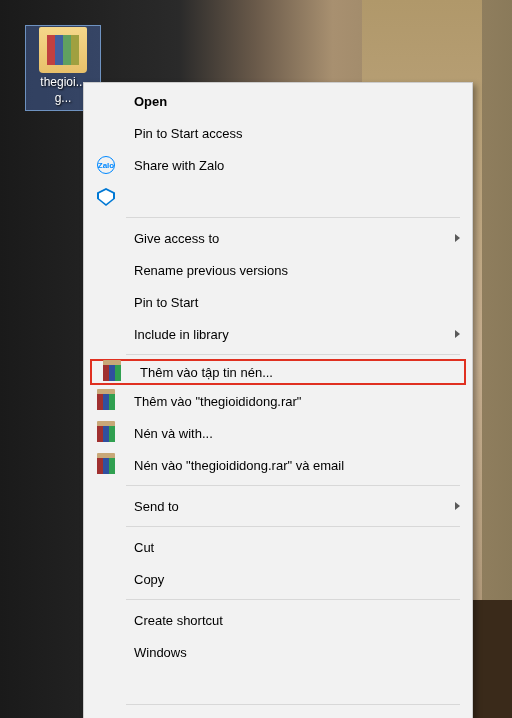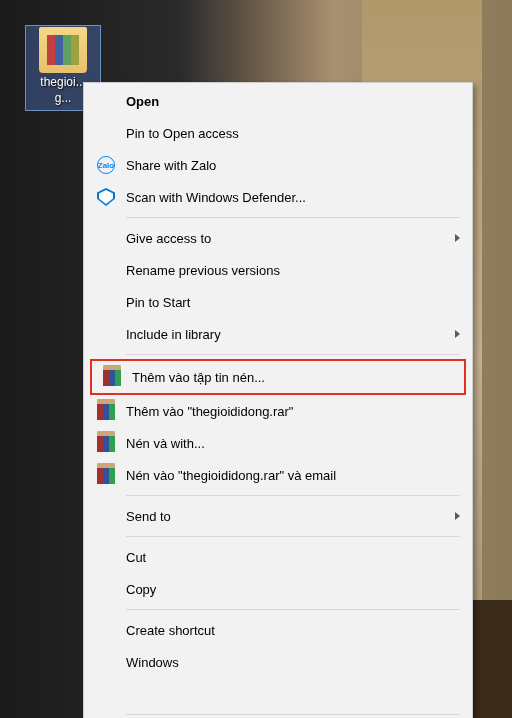--- a/index.html
+++ b/index.html
@@ -82,21 +82,21 @@
       height: 32px;
       padding: 0 10px 0 8px;
       color: #000;
       cursor: default;
       position: relative;
     }
     .menu-item.bold .label { font-weight: 600; }
     .menu-icon {
       width: 24px;
       height: 24px;
-      margin-right: 8px;
+      margin-right: 16px;
       display: flex;
       align-items: center;
       justify-content: center;
       flex-shrink: 0;
     }
     .menu-item .label { flex: 1; }
     .separator {
       height: 1px;
       background: #d8d8d8;
       margin: 4px 10px 4px 40px;
@@ -105,21 +105,21 @@
       width: 0; height: 0;
       border-top: 4px solid transparent;
       border-bottom: 4px solid transparent;
       border-left: 5px solid #5a5a5a;
     }
     .highlighted-box {
       border: 2.5px solid #e03020;
       margin: 0 4px;
     }
     .highlighted-box .menu-item {
-      height: 32px;
+      height: 22px;
       justify-content: flex-end;
     }
     .winrar-icon {
       width: 18px; height: 18px;
       background: linear-gradient(to right, #a03030 0%, #a03030 33%, #3050a0 33%, #3050a0 66%, #30a050 66%);
       position: relative;
     }
     .winrar-icon::before {
       content: "";
       position: absolute;
@@ -165,35 +165,34 @@
 
 <div class="context-menu">
 
   <div class="menu-item bold">
     <div class="menu-icon"></div>
     <span class="label">Open</span>
   </div>
 
   <div class="menu-item">
     <div class="menu-icon"></div>
-    <span class="label">Pin to Open access</span>
+    <span class="label">Pin to Start access</span>
   </div>
 
   <div class="menu-item">
     <div class="menu-icon">
         <div class="zalo-icon">Zalo</div>
       </div>
     <span class="label">Share with Zalo</span>
   </div>
 
   <div class="menu-item">
     <div class="menu-icon">
         <div class="defender-icon"></div>
       </div>
-    <span class="label">Scan with Windows Defender...</span>
   </div>
 
   <div class="separator"></div>
 
   <div class="menu-item">
     <div class="menu-icon"></div>
     <span class="label">Give access to</span>
     <div class="arrow"></div>
   </div>
 

